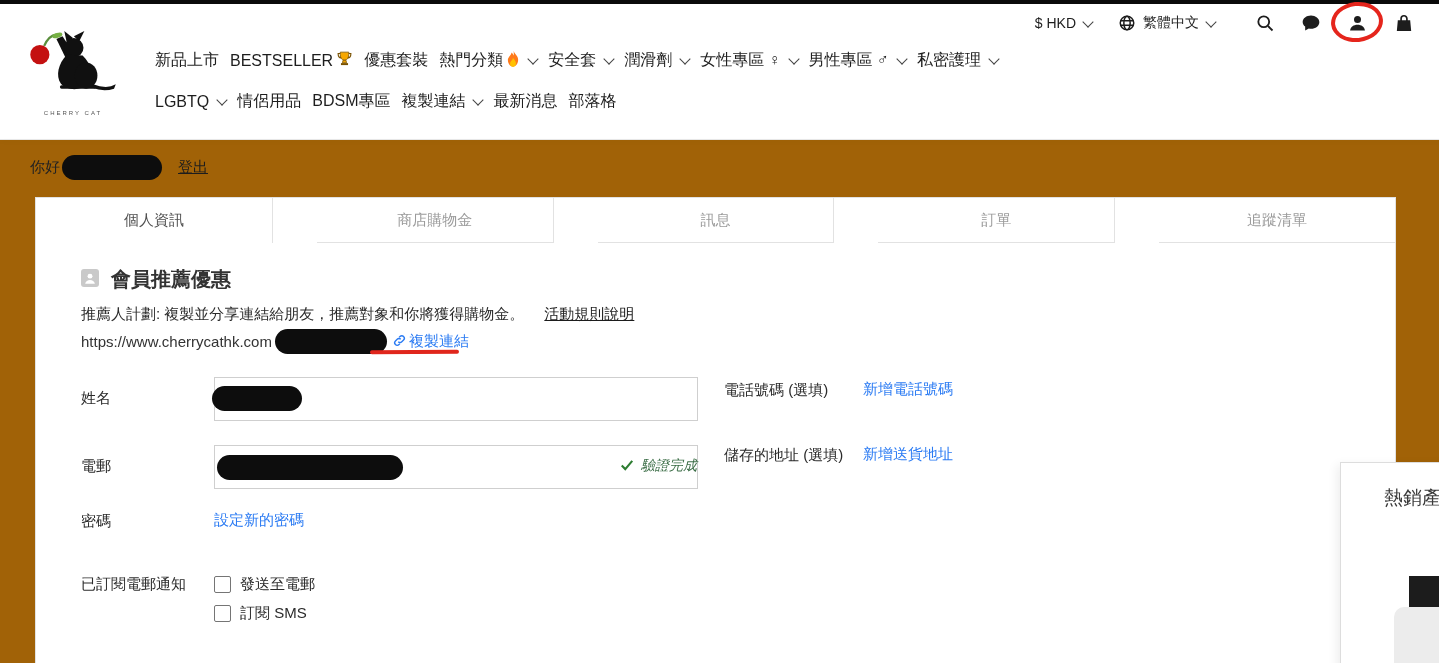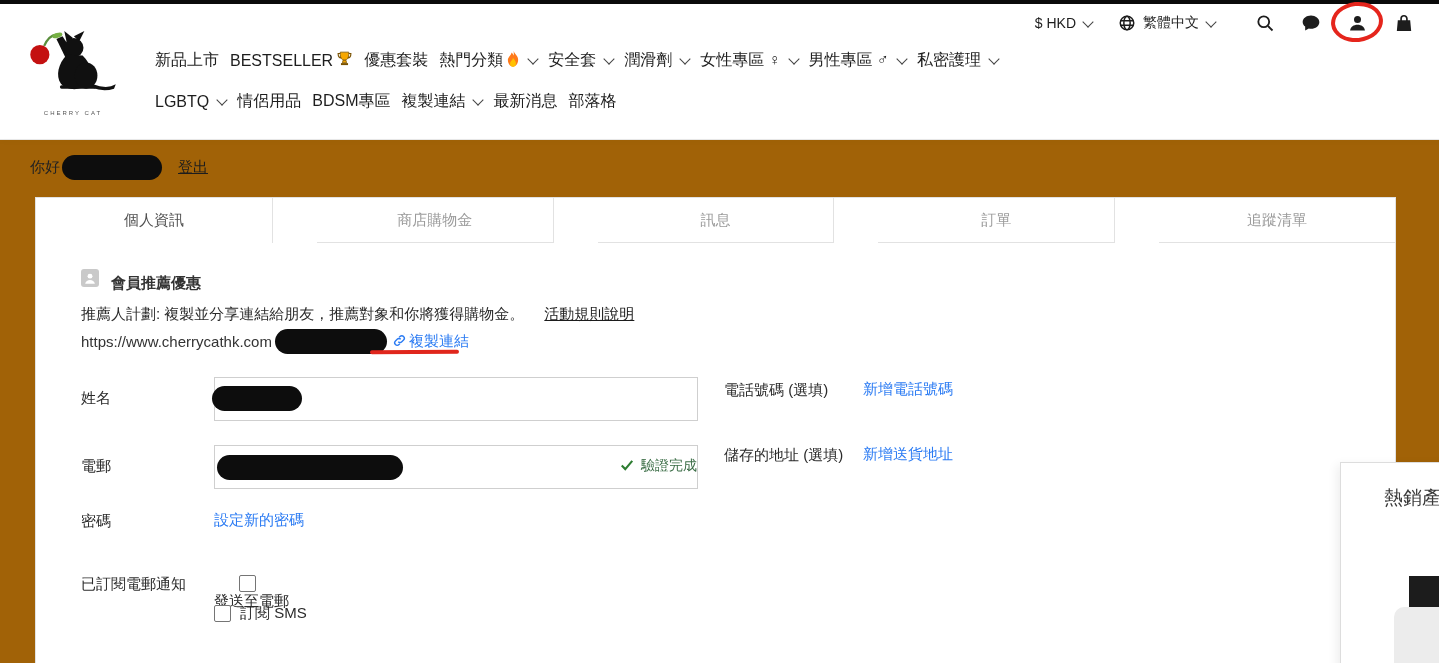--- a/index.html
+++ b/index.html
@@ -35,34 +35,34 @@
   .logout-link{color:#1d1d1d;text-decoration:underline;cursor:pointer;}
   
   .panel{position:absolute;left:35px;top:197px;width:1359px;height:466px;border:1px solid #e2e2e2;border-bottom:none;background:#fff;}
   .tabs{display:flex;height:45px;gap:44px;}
   .tab{flex:1;display:flex;align-items:center;justify-content:center;font-size:15px;color:#9b9b9b;
        border-right:1px solid #e2e2e2;border-bottom:1px solid #e2e2e2;cursor:pointer;background:#fff;}
   .tab:last-child{border-right:none;}
   .tab.active{border-bottom:none;color:#4f4f4f;font-weight:500;}
   
   .section-head{position:absolute;left:45px;top:68px;display:flex;align-items:center;}
-  .section-title{font-size:15px;font-weight:bold;color:#333;margin-left:12px;margin-top:8px;}
+  .section-title{font-size:20px;font-weight:bold;color:#333;margin-left:12px;}
   .referral-desc{position:absolute;left:45px;top:107px;font-size:15px;color:#2b2b2b;display:flex;align-items:center;}
   .rules-link{color:#1d1d1d;text-decoration:underline;margin-left:20px;cursor:pointer;}
   .url-row{position:absolute;left:45px;top:131px;font-size:15px;color:#333;display:flex;align-items:center;}
   .url-redact{width:112px;height:25px;margin:0 3px;}
   .copy-link{color:#2b7bf3;display:flex;align-items:center;cursor:pointer;margin-left:2px;}
   .copy-link svg{margin-right:2px;}
   .annotation-underline{position:absolute;left:334px;top:152px;width:89px;height:4px;background:#e0261c;
         border-radius:3px;transform:rotate(-.4deg);}
   
   .fld-label{position:absolute;left:45px;font-size:15px;color:#2b2b2b;}
   .input-box{position:absolute;left:178px;width:482px;height:42px;border:1px solid #cfcfcf;background:#fff;}
   .input-redact{position:absolute;}
-  .verified{position:absolute;left:584px;display:flex;align-items:center;font-size:14px;color:#3c6e47;}
+  .verified{position:absolute;left:584px;display:flex;align-items:center;font-size:14px;color:#3c6e47;font-style:italic;}
   .verified svg{margin-right:7px;}
   .blue-link{color:#2b7bf3;font-size:15px;cursor:pointer;text-decoration:none;}
   .pw-link{position:absolute;left:178px;}
   .check-row{position:absolute;left:178px;display:flex;align-items:center;font-size:15px;color:#2b2b2b;}
   .checkbox{width:15px;height:15px;border:1px solid #757575;border-radius:2px;background:#fff;margin-right:9px;cursor:pointer;}
   .opt-label{cursor:default;}
   .right-label{position:absolute;left:688px;font-size:15px;color:#2b2b2b;}
   .right-link{position:absolute;left:827px;}
   
   .popup{position:absolute;left:1340px;top:462px;width:180px;height:240px;background:#fff;border:1px solid #ddd;
@@ -281,21 +281,21 @@
           </svg>
       </span>
       <span>驗證完成</span>
     </div>
 
     <div class="fld-label" style="top:314px;">密碼</div>
     <a class="blue-link pw-link" style="top:313px;">設定新的密碼</a>
 
     <div class="fld-label" style="top:377px;text-align:center;">已訂閱電郵通知</div>
     <div id="subscribe-opts">
-        <div class="check-row" style="top: 377px; flex-direction: column;">
+        <div class="check-row" style="top: 377px;">
           <span class="checkbox"></span>
           <span class="opt-label">發送至電郵</span>
         </div>
         <div class="check-row" style="top: 406px;">
           <span class="checkbox"></span>
           <span class="opt-label">訂閱 SMS</span>
         </div>
       </div>
 
     <div class="right-label" style="top:183px;">電話號碼 (選填)</div>

